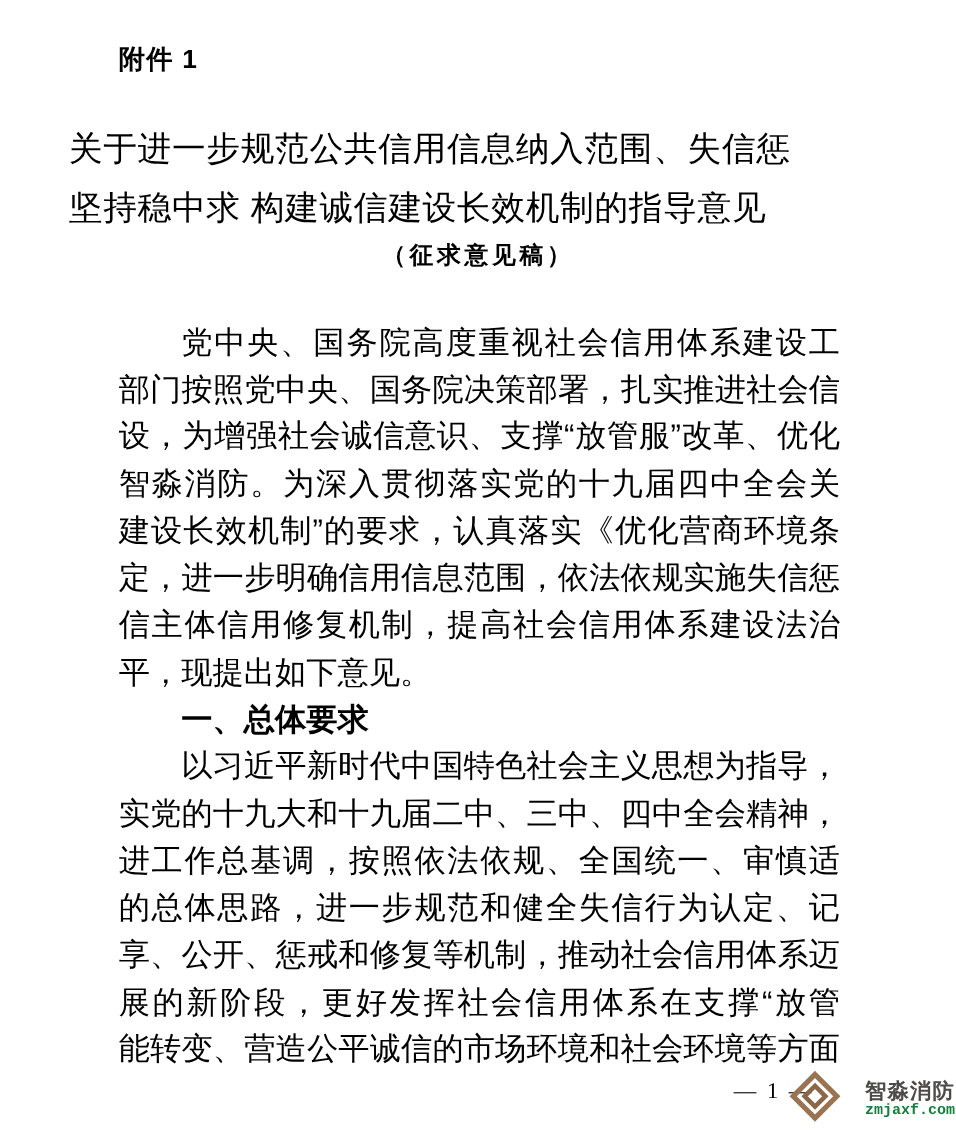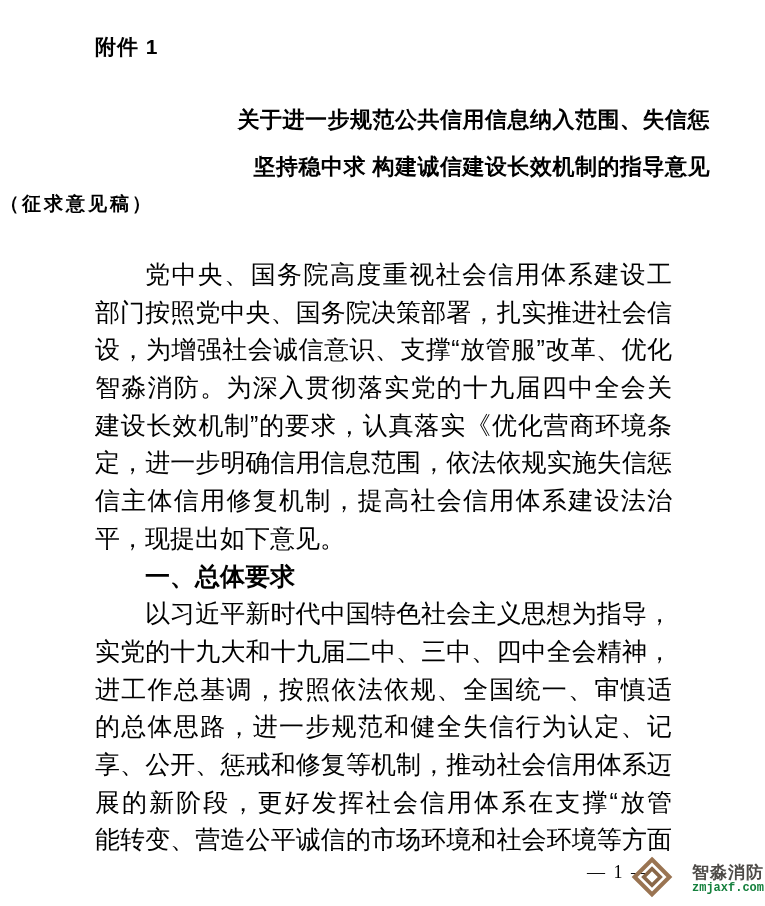--- a/index.html
+++ b/index.html
@@ -19,32 +19,32 @@
     font-size: 21px;
     font-weight: bold;
     letter-spacing: 1px;
   }
   .doc-title {
     position: absolute;
     left: 55px;
     right: 55px;
     top: 96px;
     margin: 0;
-    text-align: right;
-    font-size: 22px;
-    font-weight: bold;
+    text-align: left;
+    font-size: 27px;
+    font-weight: normal;
     line-height: 47px;
     letter-spacing: 0.5px;
   }
   .doc-subtitle {
     position: absolute;
     left: 0;
     right: 0;
     top: 191px;
-    text-align: left;
+    text-align: center;
     font-size: 19px;
     font-weight: bold;
     letter-spacing: 3px;
   }
   .body-block {
     position: absolute;
     left: 95px;
     top: 256px;
     width: 577px;
     font-size: 25px;

